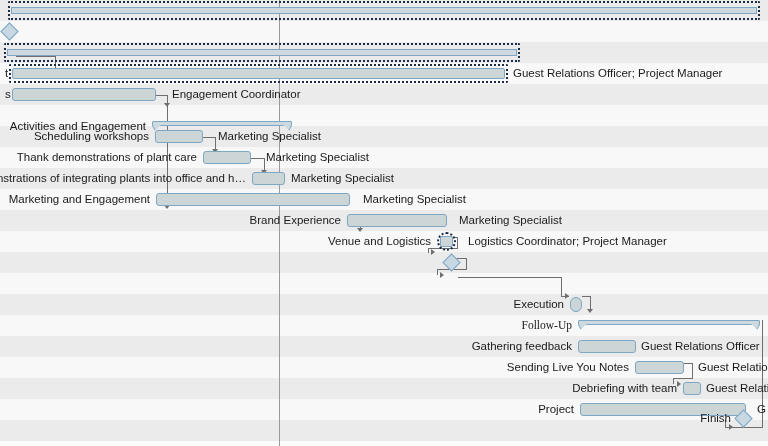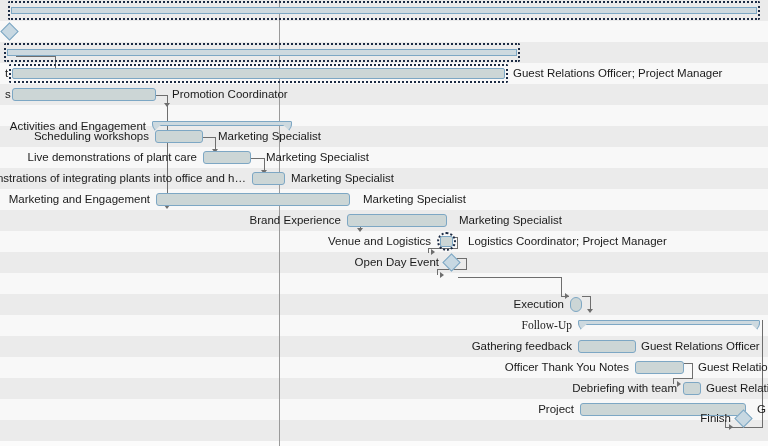--- a/index.html
+++ b/index.html
@@ -295,36 +295,36 @@
     <div class="task-label" id="lbl-3" style="left: 5px;">t</div>
     <div class="selected-wrap" id="bar-3" style="left: 9px; width: 499px;">
       <div class="inner-bar"></div>
     </div>
     <div class="resource-label" id="res-3" style="left: 513px;">Guest Relations Officer; Project Manager</div>
   </div>
 
   <div class="row" style="top:84px">
     <div class="task-label" id="lbl-4" style="left: 5px;">s</div>
     <div class="bar" id="bar-4" style="left: 12px; width: 144px;"></div>
-    <div class="resource-label" id="res-4" style="left: 172px;">Promotion Coordinator</div>
+    <div class="resource-label" id="res-4" style="left: 172px;">Engagement Coordinator</div>
   </div>
 
   <div class="row" style="top:116px">
     <div class="task-label right-align" id="lbl-5" style="left: 146px;">Activities and Engagement</div>
     <div class="summary" id="bar-5" style="left: 152px; width: 140px;"></div>
   </div>
 
   <div class="row" style="top:126px">
     <div class="task-label right-align" id="lbl-6" style="left: 149px;">Scheduling workshops</div>
     <div class="bar" id="bar-6" style="left: 155px; width: 48px;"></div>
     <div class="resource-label" id="res-6" style="left: 218px;">Marketing Specialist</div>
   </div>
 
   <div class="row" style="top:147px">
-    <div class="task-label right-align" id="lbl-7" style="left: 197px;">Live demonstrations of plant care</div>
+    <div class="task-label right-align" id="lbl-7" style="left: 197px;">Thank demonstrations of plant care</div>
     <div class="bar" id="bar-7" style="left: 203px; width: 48px;"></div>
     <div class="resource-label" id="res-7" style="left: 266px;">Marketing Specialist</div>
   </div>
 
   <div class="row" style="top:168px">
     <div class="task-label right-align" id="lbl-8" style="left: 246px;">Demonstrations of integrating plants into office and h…</div>
     <div class="bar" id="bar-8" style="left: 252px; width: 33px;"></div>
     <div class="resource-label" id="res-8" style="left: 291px;">Marketing Specialist</div>
   </div>
 
@@ -342,21 +342,20 @@
 
   <div class="row" style="top:231px">
     <div class="task-label right-align" id="lbl-11" style="left: 431px;">Venue and Logistics</div>
     <div class="selected-wrap round" id="bar-11" style="left: 437px; width: 19px;">
       <div class="inner-bar"></div>
     </div>
     <div class="resource-label" id="res-11" style="left: 468px;">Logistics Coordinator; Project Manager</div>
   </div>
 
   <div class="row" style="top:252px">
-    <div class="task-label right-align" id="lbl-12" style="left: 439px;">Open Day Event</div>
     <div class="milestone" id="bar-12" style="left: 445px; width: 13px; height: 13px;"></div>
   </div>
 
   <div class="row" style="top:273px"></div>
 
   <div class="row" style="top:294px">
     <div class="task-label right-align" id="lbl-14" style="left: 564px;">Execution</div>
     <div class="pill" id="bar-14" style="left: 570px; width: 12px;"></div>
   </div>
 
@@ -365,21 +364,21 @@
     <div class="summary" id="bar-15" style="left: 578px; width: 182px;"></div>
   </div>
 
   <div class="row" style="top:336px">
     <div class="task-label right-align" id="lbl-16" style="left: 572px;">Gathering feedback</div>
     <div class="bar" id="bar-16" style="left: 578px; width: 58px;"></div>
     <div class="resource-label" id="res-16" style="left: 641px;">Guest Relations Officer</div>
   </div>
 
   <div class="row" style="top:357px">
-    <div class="task-label right-align" id="lbl-17" style="left: 629px;">Officer Thank You Notes</div>
+    <div class="task-label right-align" id="lbl-17" style="left: 629px;">Sending Live You Notes</div>
     <div class="bar" id="bar-17" style="left: 635px; width: 49px;"></div>
     <div class="resource-label" id="res-17" style="left: 698px;">Guest Relations</div>
   </div>
 
   <div class="row" style="top:378px">
     <div class="task-label right-align" id="lbl-18" style="left: 677px;">Debriefing with team</div>
     <div class="bar" id="bar-18" style="left: 683px; width: 18px;"></div>
     <div class="resource-label" id="res-18" style="left: 706px;">Guest Relation</div>
   </div>
 

